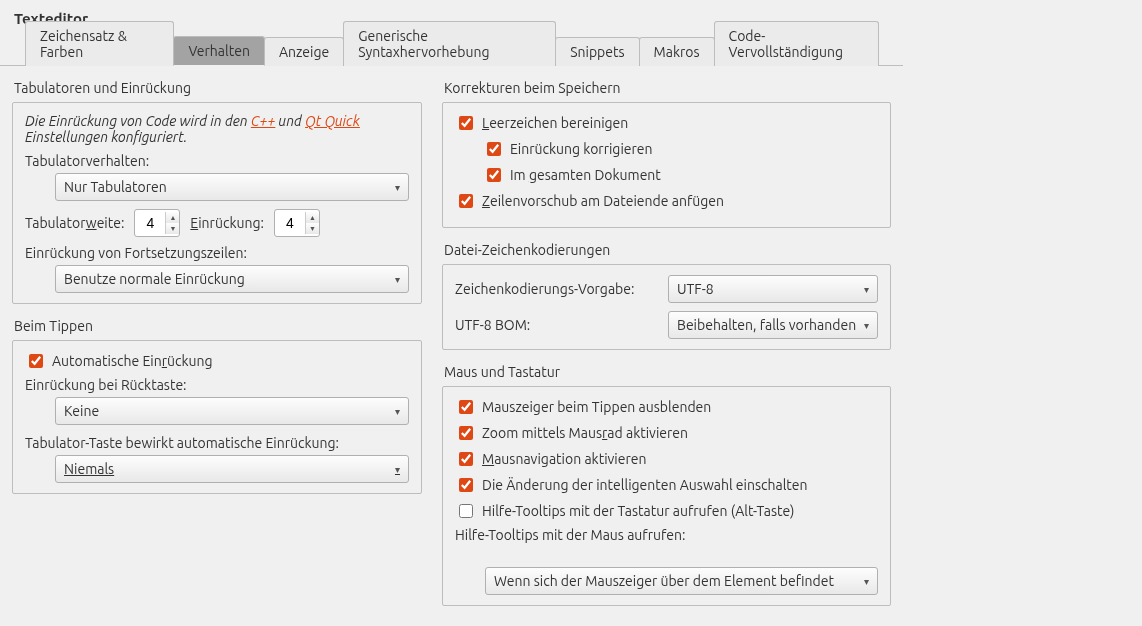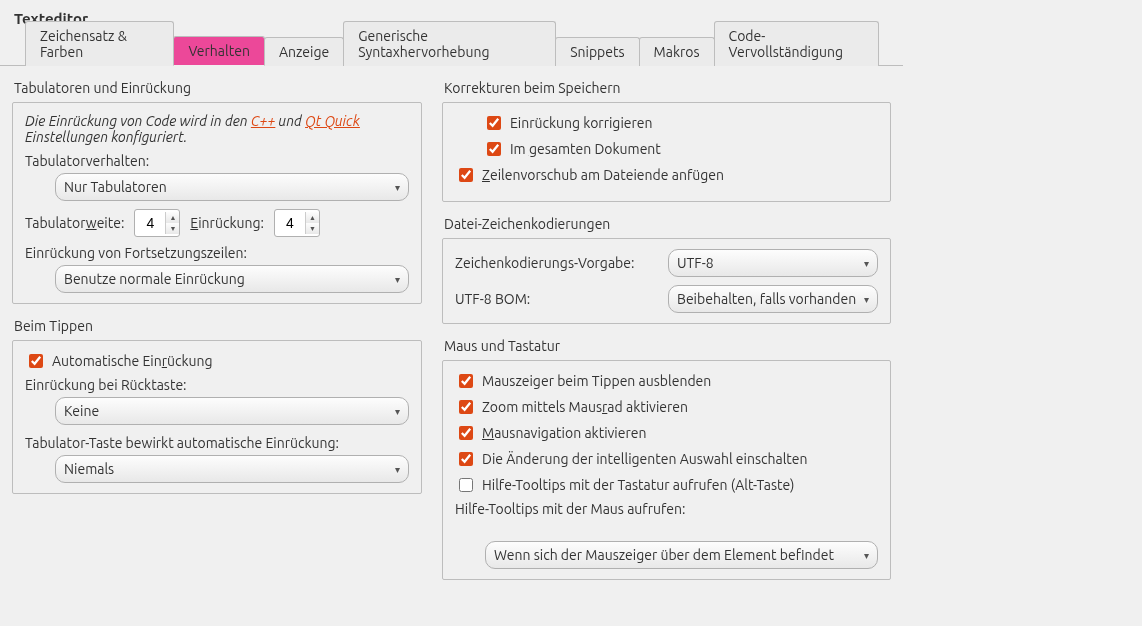--- a/index.html
+++ b/index.html
@@ -1,31 +1,31 @@
 <!DOCTYPE html>
 <html><head>
 <meta charset="utf-8">
 <style>
 html,body{margin:0;padding:0;font-family:"Ubuntu","Segoe UI",sans-serif;font-size:14px;background:#f0f0f0;color:#333;}
 .page{width:903px;height:626px;background:#f0f0f0;position:relative;box-sizing:border-box;}
 .title{font-weight:bold;font-size:15px;padding:10px 14px 8px;}
 .tabs{display:flex;align-items:flex-end;padding:0 25px;border-bottom:1px solid #bdbdbd;height:30px;}
 .tab{padding:6px 14px;border:1px solid #bdbdbd;border-bottom:none;background:#ebebeb;margin-right:-1px;cursor:pointer;position:relative;top:1px;border-radius:3px 3px 0 0;}
-.tab.active{background:#ec4899;border-bottom:1px solid #f0f0f0;font-weight:normal;z-index:2;}
+.tab.active{background:#a3a3a3;border-bottom:1px solid #f0f0f0;font-weight:normal;z-index:2;}
 .body{display:flex;padding:10px 12px;gap:20px;}
 .col{flex:1;min-width:0;}
 .col.left{flex:0 0 410px;}
 .group-title{font-size:14px;margin:4px 0 6px 2px;}
 .group{border:1px solid #bdbdbd;padding:10px 12px;margin-bottom:14px;border-radius:2px;}
 .note{font-style:italic;margin-bottom:8px;}
 .link{color:#dd4814;text-decoration:underline;cursor:pointer;}
 .label{margin-bottom:4px;}
 .row{display:flex;align-items:center;gap:10px;margin-bottom:8px;}
 .row:last-child{margin-bottom:0;}
-.select{display:flex;align-items:center;justify-content:space-between;height:26px;padding:0 8px;background:linear-gradient(#fdfdfd,#e8e8e8);border:1px solid #b0b0b0;border-radius:10px;cursor:pointer;flex:1;min-width:0;}
+.select{display:flex;align-items:center;justify-content:space-between;height:26px;padding:0 8px;background:linear-gradient(#fdfdfd,#e8e8e8);border:1px solid #b0b0b0;border-radius:3px;cursor:pointer;flex:1;min-width:0;}
 .select.full{width:100%;}
 .arrow{font-size:10px;color:#555;}
 .spin{display:flex;align-items:center;height:26px;border:1px solid #b0b0b0;border-radius:3px;background:#fff;}
 .spin input{width:26px;border:none;text-align:center;font-size:14px;background:transparent;outline:none;}
 .spin-btns{display:flex;flex-direction:column;border-left:1px solid #ccc;}
 .spin-btn{font-size:7px;line-height:1;padding:2px 3px;cursor:pointer;color:#555;background:linear-gradient(#fdfdfd,#e8e8e8);}
 .chk{display:flex;align-items:center;gap:6px;margin-bottom:6px;}
 .chk input{width:14px;height:14px;accent-color:#dd4814;}
 .indent1{margin-left:28px;}
 .u{text-decoration:underline;}
@@ -96,32 +96,36 @@
           <span><span>Automatische Ein</span><span class="u">r</span><span>ückung</span></span>
         </div>
         <div class="label">Einrückung bei Rücktaste:</div>
         <div class="row" style="padding-left:30px;margin-bottom:10px;text-align:right;">
           <div class="select full">
             <span>Keine</span>
             <span class="arrow">▾</span>
           </div>
         </div>
         <div class="label">Tabulator-Taste bewirkt automatische Einrückung:</div>
-        <div class="row" style="padding-left:30px;">
+        <div class="row" style="padding-left:30px;text-decoration:underline;">
           <div class="select full">
             <span>Niemals</span>
             <span class="arrow">▾</span>
           </div>
         </div>
       </div>
     </div>
 
     <div class="col">
       <div class="group-title">Korrekturen beim Speichern</div>
       <div class="group">
+        <div class="chk">
+          <input type="checkbox" checked="" style="">
+          <span><span class="u">L</span><span>eerzeichen bereinigen</span></span>
+        </div>
         <div class="chk indent1">
           <input type="checkbox" checked="" style="">
           <span>Einrückung korrigieren</span>
         </div>
         <div class="chk indent1">
           <input type="checkbox" checked="" style="">
           <span><span>Im </span><span class="u">g</span><span>esamten Dokument</span></span>
         </div>
         <div class="chk">
           <input type="checkbox" checked="" style="">

